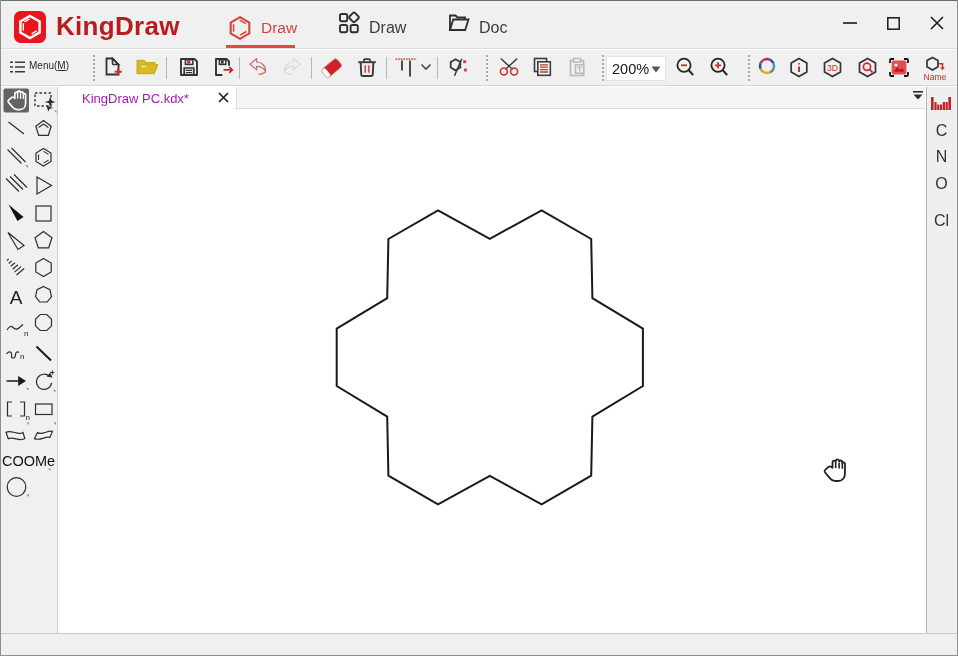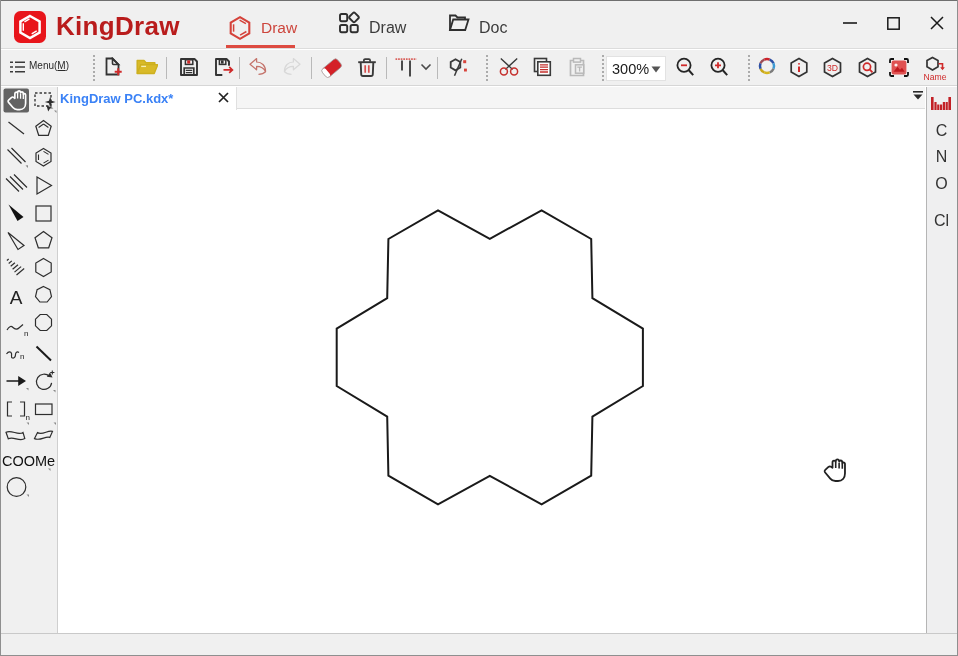--- a/index.html
+++ b/index.html
@@ -5,21 +5,21 @@
 * { margin:0; padding:0; box-sizing:border-box; }
 html,body { width:958px; height:656px; overflow:hidden; }
 body { position:relative; font-family:"Liberation Sans",sans-serif; background:#fff; }
 .abs { position:absolute; }
 #topline { left:0; top:0; width:958px; height:1px; background:#6f6f6f; }
 #titlebar { left:0; top:1px; width:958px; height:48px; background:#f0f0f0; border-bottom:1px solid #dcdcdc; }
 #toolbar { left:0; top:50px; width:958px; height:36px; background:#f0f0f0; border-bottom:1px solid #d6d6d6; }
 #sidebar { left:0; top:87px; width:58px; height:546px; background:#f0f0f0; border-right:1px solid #cfcfcf; }
 #tabbar { left:59px; top:87px; width:866px; height:22px; background:#f5f5f5; border-bottom:1px solid #dddddd; }
 #activetab { left:59px; top:87px; width:178px; height:23px; background:#ffffff; border-right:1px solid #e0e0e0; }
-#tabtext { left:60px; top:91px; font-size:13px; color:#3b82f6;font-weight:bold; }
+#tabtext { left:82px; top:91px; font-size:13px; color:#a21caf; }
 #canvas { left:59px; top:110px; width:866px; height:522px; background:#fff; }
 #rightbar { left:926px; top:87px; width:31px; height:546px; background:#efeff0; border-left:1px solid #b5b5b5; }
 #statusbar { left:0; top:633px; width:958px; height:23px; background:#f0f0f0; border-top:1px solid #c9c9c9; }
 #winborder { left:0; top:0; width:958px; height:656px; border:1px solid #8f8f8f; border-top:none; pointer-events:none; z-index:50; }
 #logo { left:14px; top:11px; }
 #brand { left:56px; top:11px; font-size:26px; font-weight:bold; color:#b91c1c; letter-spacing:0.3px; }
 .ttab { top:2px; height:44px; }
 .ttxt { font-size:16px; color:#3c3c3c; }
 #drawline { left:226px; top:45px; width:69px; height:2.5px; background:#dd4b41; }
 .wbtn { color:#1a1a1a; }
@@ -176,21 +176,21 @@
   <path d="M7 7.8 H15 M7 10.2 H15 M7 12.6 H15 M7 15 H15" stroke="#c5302d" stroke-width="1.3"></path>
 </svg>
 <svg class="abs tbi" style="left:568px;" width="18" height="20" viewBox="0 0 18 20">
   <path d="M5.5 3.5 H2.5 V18.5 H15.5 V3.5 H12.5" fill="none" stroke="#b9b9b9" stroke-width="1.7"></path>
   <rect x="5.5" y="1.5" width="7" height="3.6" fill="none" stroke="#b9b9b9" stroke-width="1.5"></rect>
   <rect x="7.5" y="7.8" width="8.2" height="8.4" fill="#f0f0f0" stroke="#b9b9b9" stroke-width="1.5"></rect>
   <path d="M9.3 10.2 H13.9 M11.6 10.2 V14.4" stroke="#b9b9b9" stroke-width="1.3"></path>
 </svg>
 <div class="abs sepdot" style="left:602px;"></div>
 <div class="abs" style="left:606px; top:56px; width:60px; height:25px; background:#fff; border:1px solid #e2e2e2;"></div>
-<div class="abs" style="left:612px; top:61px; font-size:14.5px; color:#1a1a1a;">300%</div>
+<div class="abs" style="left:612px; top:61px; font-size:14.5px; color:#1a1a1a;">200%</div>
 <svg class="abs" style="left:651px; top:66px;" width="10" height="7" viewBox="0 0 10 7">
     <path d="M0.5 0.5 H9.5 L5 6.5 Z" fill="#555"></path>
   </svg>
 <svg class="abs tbi" style="left:675px;" width="20" height="21" viewBox="0 0 20 21">
   <circle cx="9" cy="8.3" r="6.6" fill="none" stroke="#252525" stroke-width="1.8"></circle>
   <path d="M13.8 13.3 L18.2 18.1" stroke="#252525" stroke-width="2"></path>
   <path d="M6 8.3 H12" stroke="#cf2a2a" stroke-width="1.8"></path>
 </svg>
 <svg class="abs tbi" style="left:709px;" width="20" height="21" viewBox="0 0 20 21">
   <circle cx="9" cy="8.3" r="6.6" fill="none" stroke="#252525" stroke-width="1.8"></circle>

